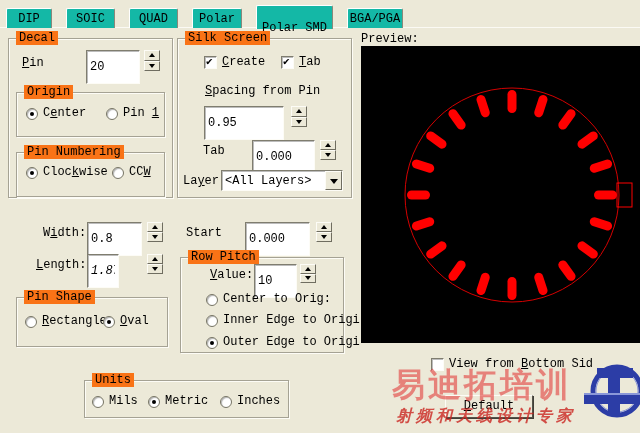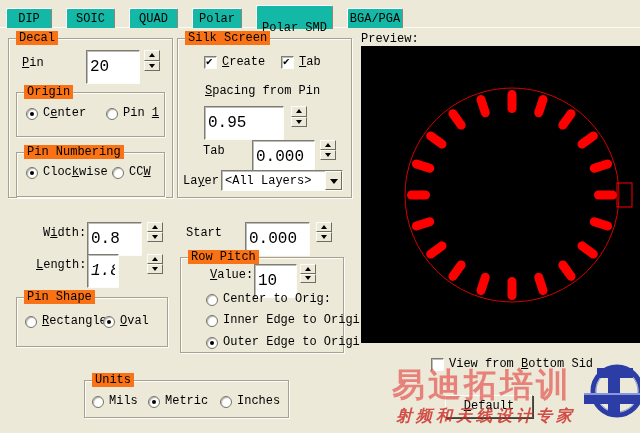--- a/index.html
+++ b/index.html
@@ -21,21 +21,21 @@
   
   .grp{position:absolute;border:1px solid #a5a294;box-shadow:1px 1px 0 #fdfcf6, inset 1px 1px 0 #fdfcf6;}
   .grp-title{position:absolute;top:-8px;left:7px;background:#f97316;padding:0 3px;white-space:nowrap;line-height:14px;}
   
   .lbl{position:absolute;white-space:nowrap;line-height:14px;}
   
   .edit{
     position:absolute;box-sizing:border-box;background:#fff;
     border:1px solid;border-color:#7f7d6f #fdfcf6 #fdfcf6 #7f7d6f;
     box-shadow:inset 1px 1px 0 rgba(64,64,64,.35);
-    font-family:inherit;font-size:16px;padding:16px 3px;color:#000;outline:none;
+    font-family:inherit;font-size:12px;padding:16px 3px;color:#000;outline:none;
   }
   
   .spin{position:absolute;width:16px;display:flex;flex-direction:column;}
   .spin-btn{
     flex:1;box-sizing:border-box;background:#ece9d8;position:relative;
     border:1px solid;border-color:#fdfcf6 #6f6d60 #6f6d60 #fdfcf6;
   }
   .spin-btn::after{content:"";position:absolute;left:50%;top:50%;transform:translate(-50%,-50%);
     border-left:3px solid transparent;border-right:3px solid transparent;}
   .spin-btn.up::after{border-bottom:4px solid #000;}

